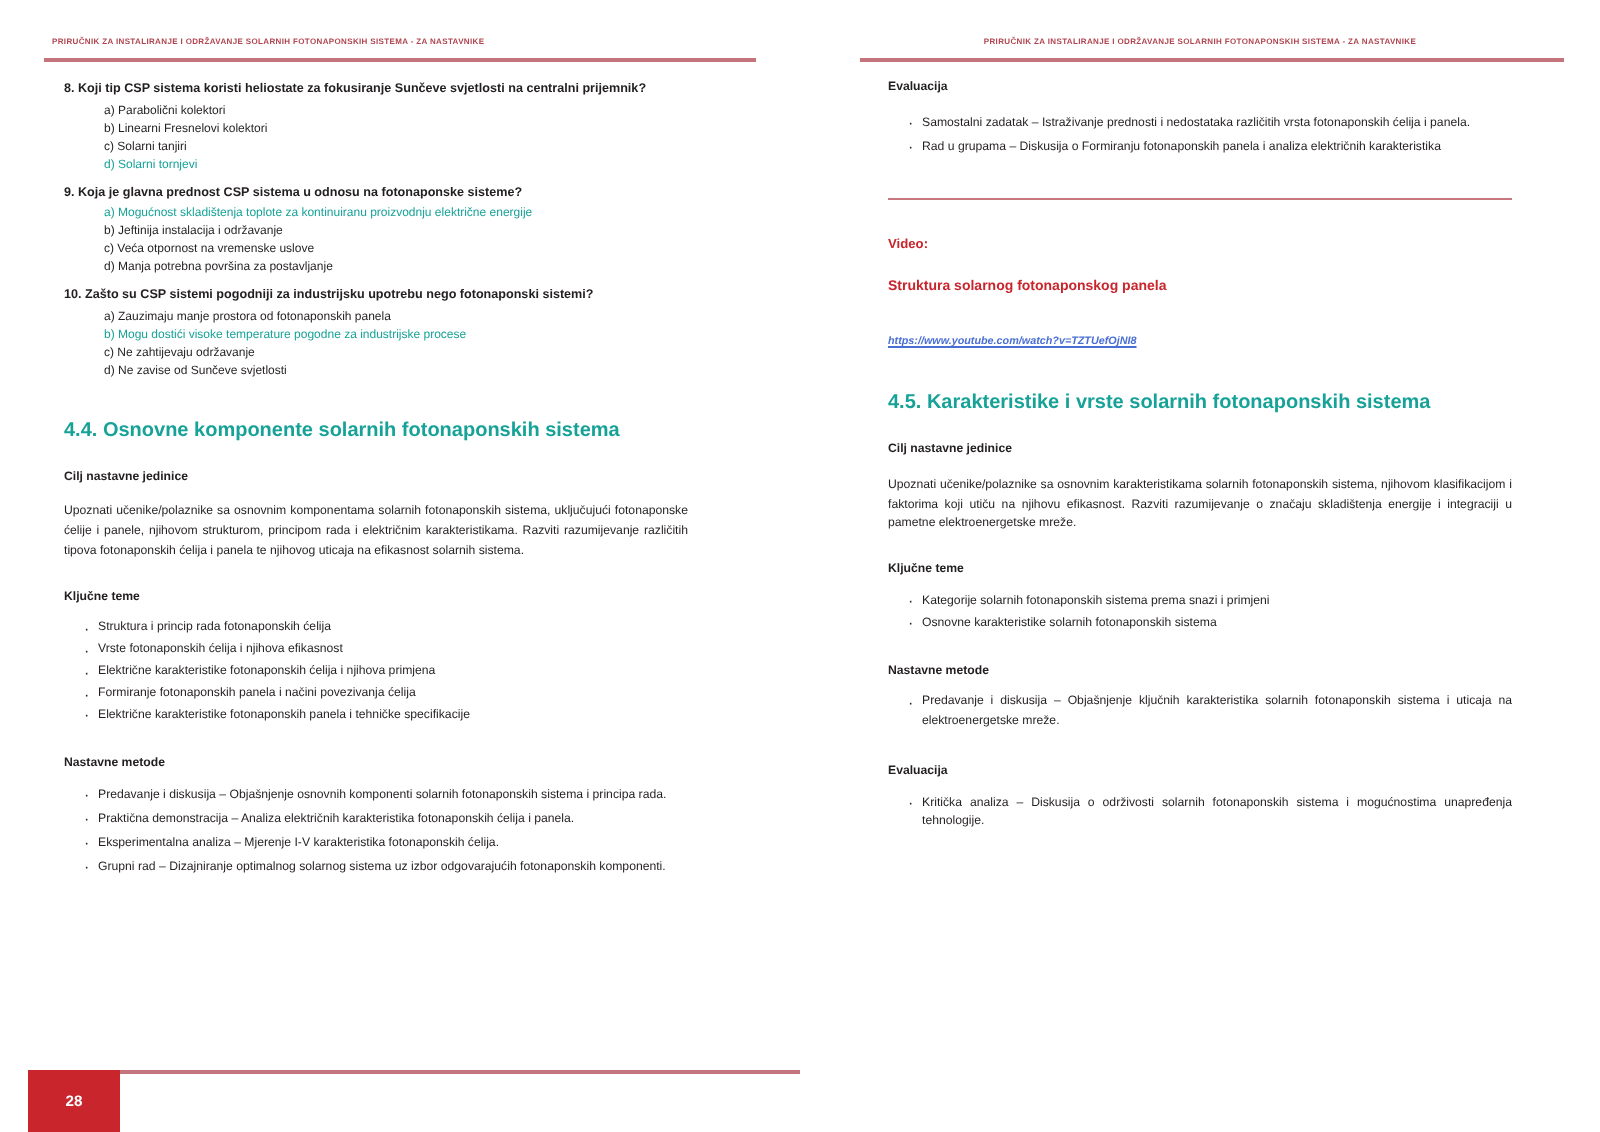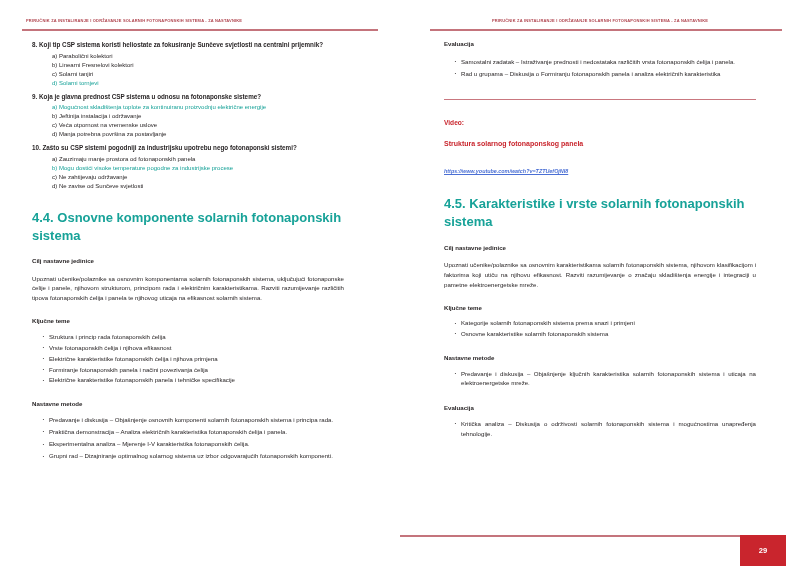--- a/index.html
+++ b/index.html
@@ -33,21 +33,21 @@
     font-size:6.3px; font-weight:700; color:#231f20;
     line-height:1.52; margin-top:0;
   }
   .opt {
     font-size:6.0px; color:#231f20; line-height:1.50;
     padding-left:20px;
   }
   .opt.correct { color:#17a298; }
 
   .sec-head {
-    font-size:13px; font-weight:700; color:#17a298;
+    font-size:10px; font-weight:700; color:#17a298;
     line-height:1.4;
   }
   .sub-head {
     font-size:6.1px; font-weight:700; color:#231f20;
     line-height:1.4;
   }
   .para {
     font-size:6.1px; color:#231f20; line-height:1.62;
     text-align:justify;
   }
@@ -153,20 +153,24 @@
       <div class="sub-head">Nastavne metode</div>
       <div class="sp6"></div>
       <ul class="bl">
         <li>Predavanje i diskusija – Objašnjenje osnovnih komponenti solarnih fotonaponskih sistema i principa rada.</li>
         <li>Praktična demonstracija – Analiza električnih karakteristika fotonaponskih ćelija i panela.</li>
         <li>Eksperimentalna analiza – Mjerenje I-V karakteristika fotonaponskih ćelija.</li>
         <li>Grupni rad – Dizajniranje optimalnog solarnog sistema uz izbor odgovarajućih fotonaponskih komponenti.</li>
       </ul>
     </div>
 
+    <div class="foot">
+      <div class="foot-rule"></div>
+      <div class="foot-box">28</div>
+    </div>
   </div>
 
   <div class="page page-right">
 
     <div class="hdr-wrap">
       <div class="hdr-text">PRIRUČNIK ZA INSTALIRANJE I ODRŽAVANJE SOLARNIH FOTONAPONSKIH SISTEMA - ZA NASTAVNIKE</div>
       <div class="hdr-rule"></div>
     </div>
 
     <div class="col">
@@ -211,18 +215,14 @@
       </ul>
 
       <div class="sp14"></div>
       <div class="sub-head">Evaluacija</div>
       <div class="sp6"></div>
       <ul class="bl">
         <li>Kritička analiza – Diskusija o održivosti solarnih fotonaponskih sistema i mogućnostima unapređenja tehnologije.</li>
       </ul>
     </div>
 
-    <div class="foot">
-      <div class="foot-rule"></div>
-      <div class="foot-box">29</div>
-    </div>
   </div>
 </div>
 
 </body></html>

